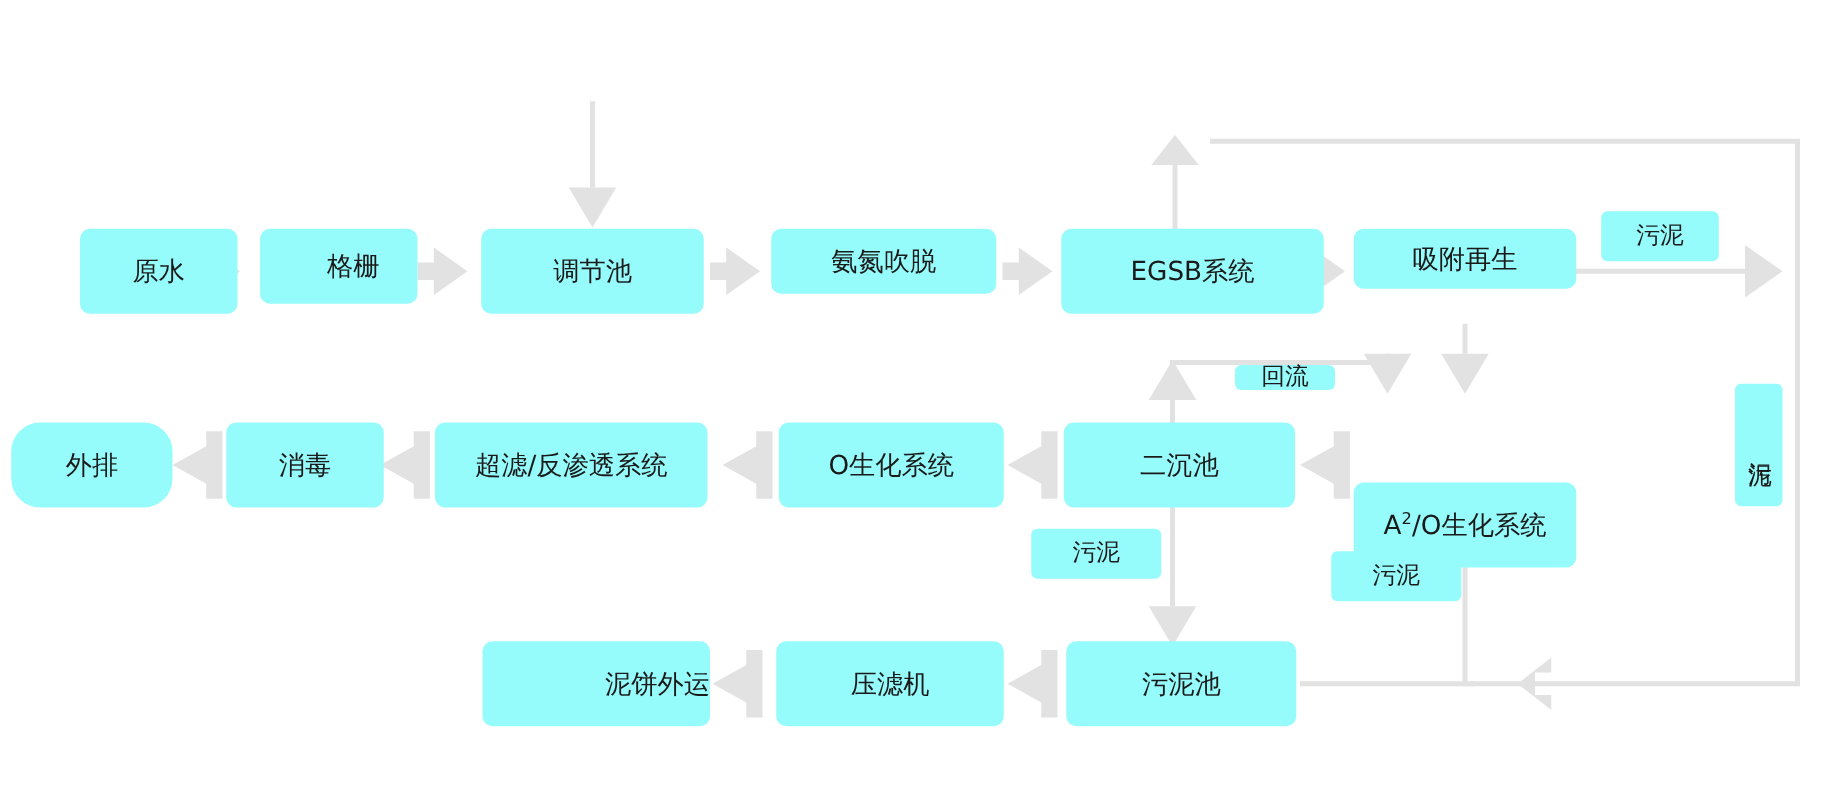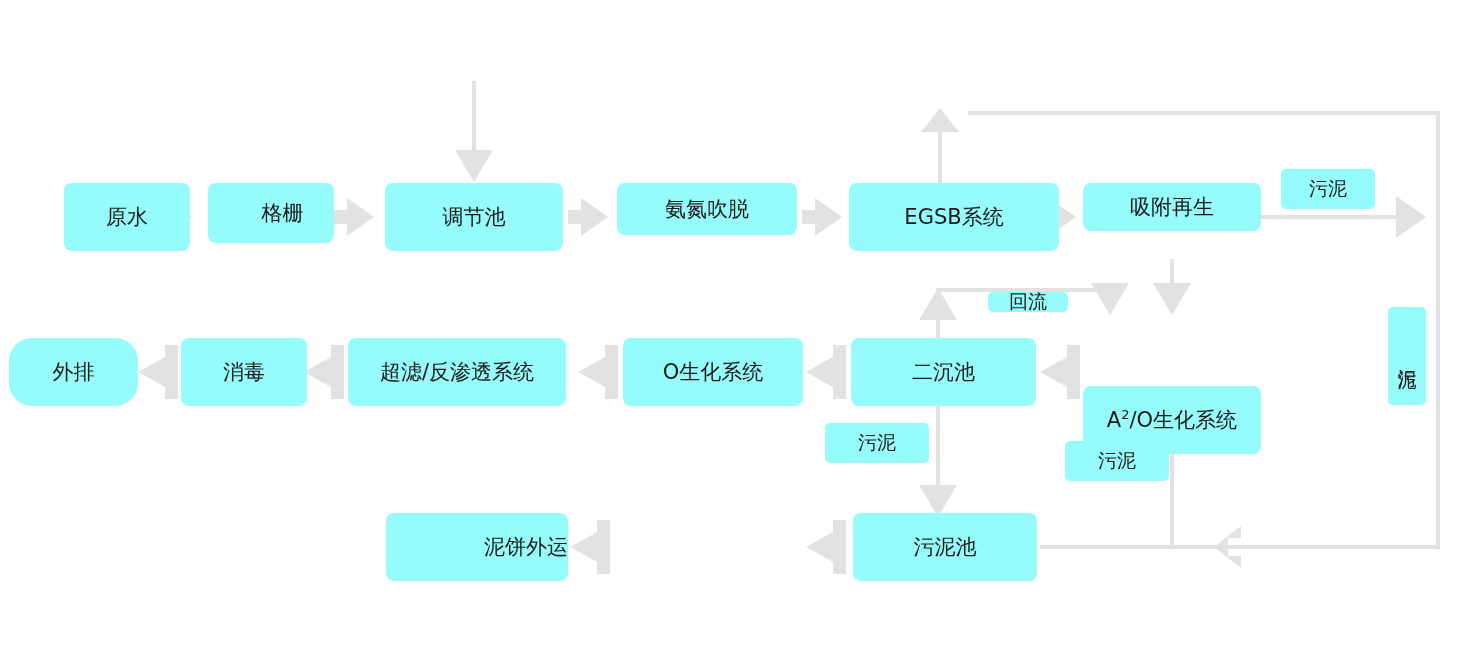--- a/index.html
+++ b/index.html
@@ -199,18 +199,21 @@
   </div>
 
   <div class="node small" style="left:1065px; top:441px; width:104px; height:40px;">
     <span class="lbl">污泥</span>
   </div>
 
   <div class="node" style="left:386px; top:513px; width:182px; height:68px;justify-content:flex-end;">
     <span class="lbl">泥饼外运</span>
   </div>
 
+  <div class="node" style="left:621px; top:513px; width:182px; height:68px;">
+    <span class="lbl">压滤机</span>
+  </div>
 
   <div class="node" style="left:853px; top:513px; width:184px; height:68px;">
     <span class="lbl">污泥池</span>
   </div>
 
 </div>
 
 </body></html>

